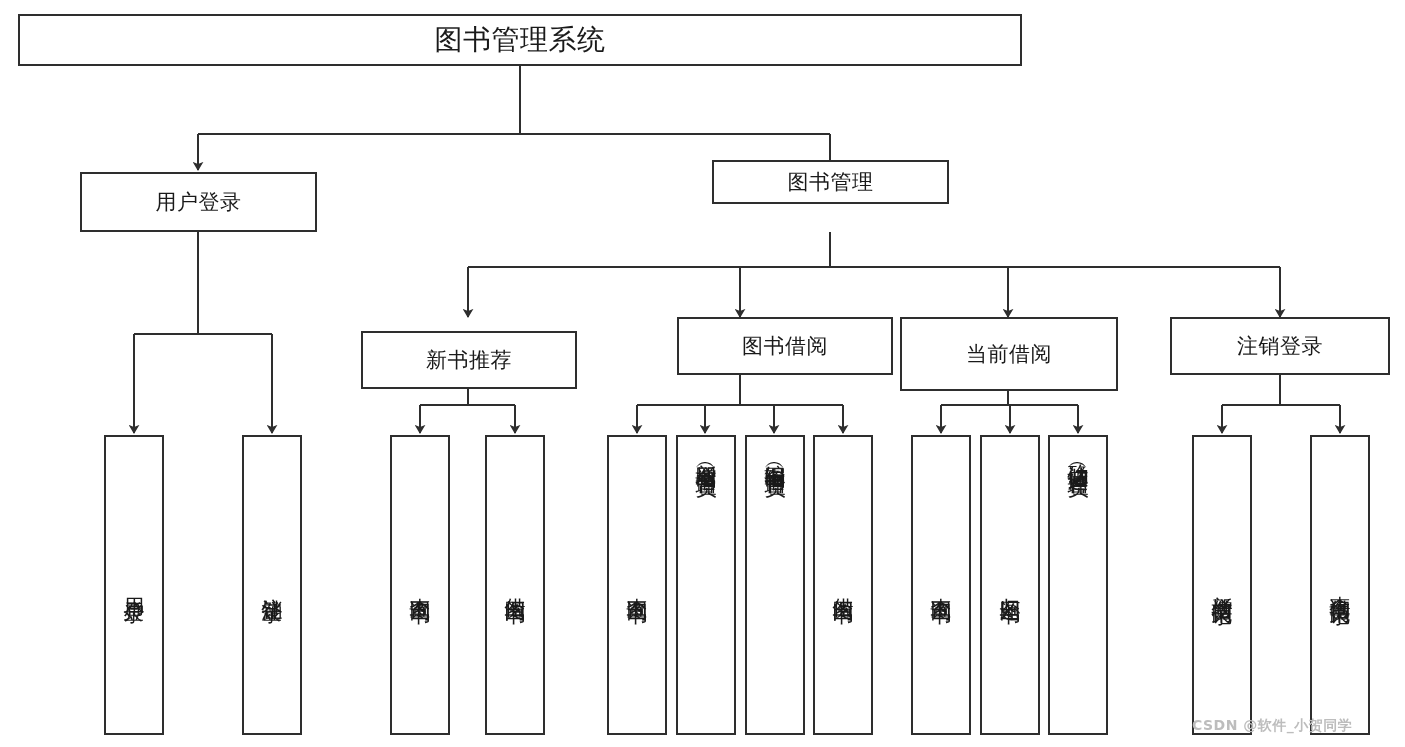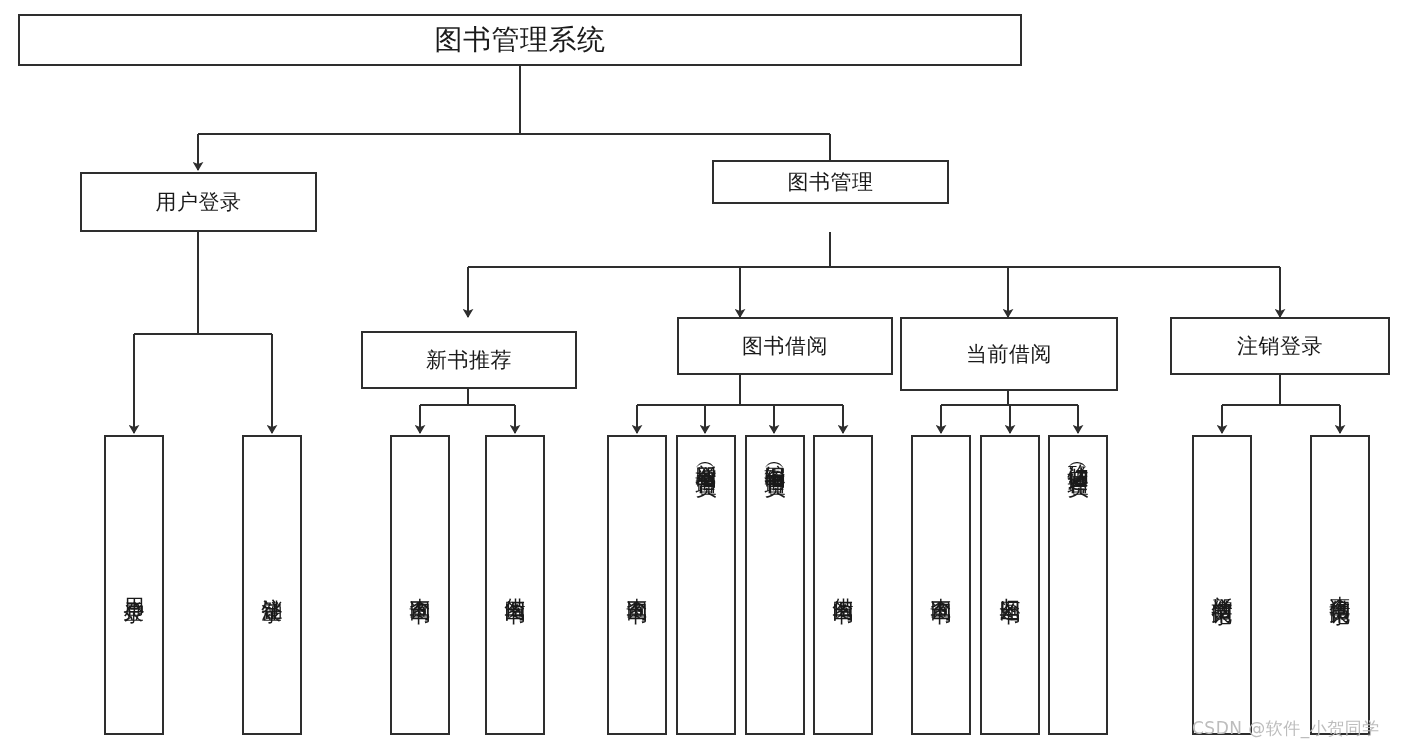--- a/index.html
+++ b/index.html
@@ -64,24 +64,25 @@
     letter-spacing: 2px;
     white-space: nowrap;
   }
   .node-vertical.center-text {
     align-items: center;
     padding-top: 0;
   }
   .watermark {
     position: absolute;
     color: #bdbdbd;
-    font-size: 17px;
+    font-size: 14px;
     white-space: nowrap;
     z-index: 5;
     letter-spacing: 0.5px;
+    font-weight: bold;
   }
 </style>
 </head>
 <body>
 
 <div id="diagram-canvas">
 
   <svg id="edge-layer" viewBox="0 0 1405 747" xmlns="http://www.w3.org/2000/svg">
     <defs>
       <marker id="arrow" viewBox="0 0 10 12" refX="9" refY="6" markerWidth="9" markerHeight="11" orient="auto-start-reverse" markerUnits="userSpaceOnUse">

